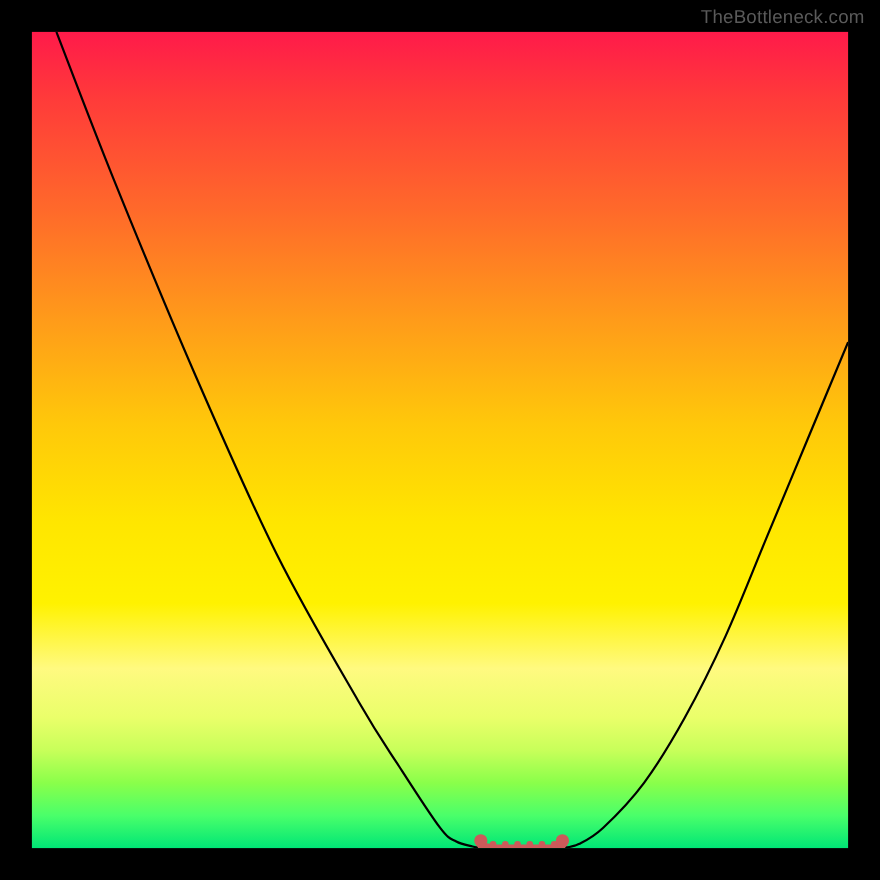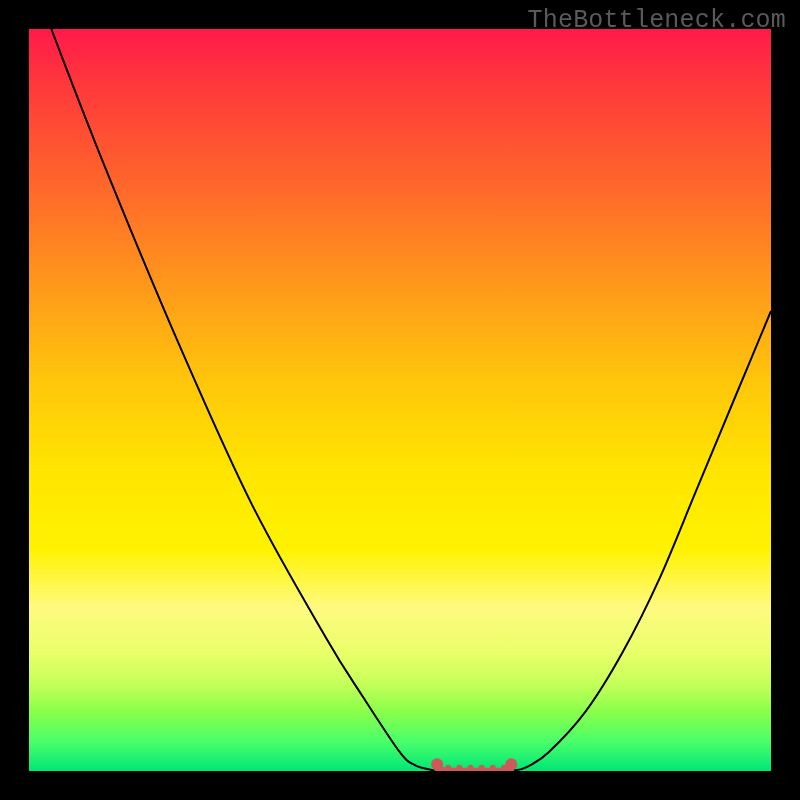--- a/index.html
+++ b/index.html
@@ -37,22 +37,22 @@
       #c8ff5a 88%,
       #8aff4a 92%,
       #4aff6a 96%,
       #00e676 100%
     );
   }
   .watermark {
     position: absolute;
     top: 6px;
     right: 14px;
-    font-family: Liberation Mono, monospace;
-    font-size: 25px;
+    font-family: Liberation Sans, sans-serif;
+    font-size: 17px;
     color: #5a5a5a;
     letter-spacing: 0.2px;
   }
   svg.curves {
     position: absolute;
     top: 29px;
     left: 29px;
     width: 742px;
     height: 742px;
   }

